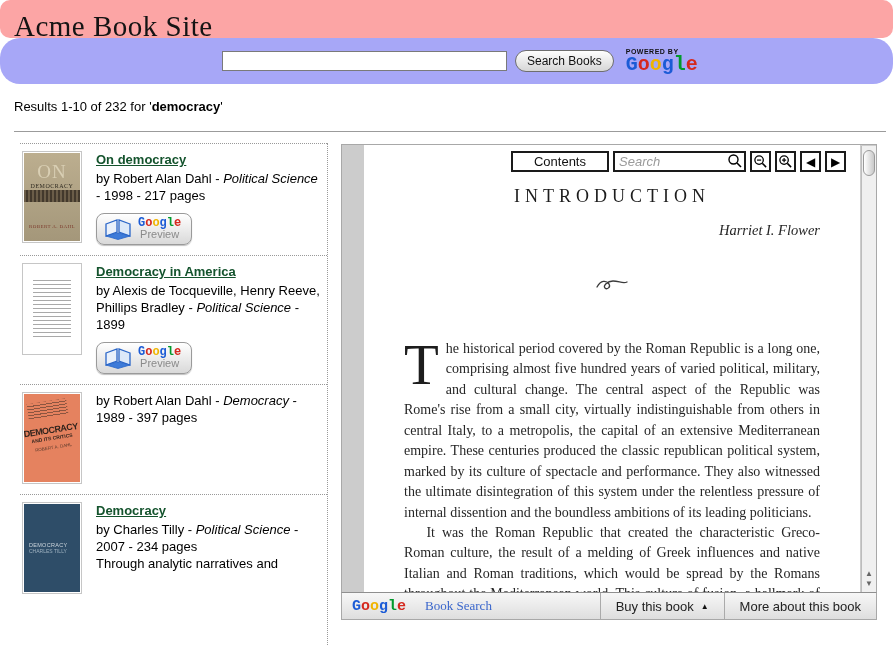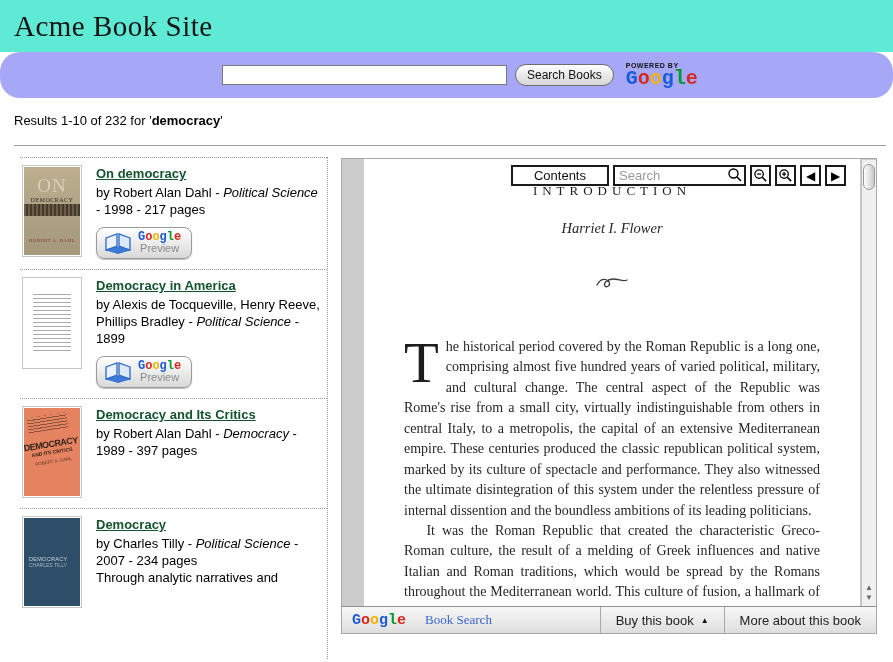--- a/index.html
+++ b/index.html
@@ -1,20 +1,20 @@
 <!DOCTYPE html>
 <html><head>
 <meta charset="utf-8">
 <style>
   * { margin:0; padding:0; box-sizing:border-box; }
   html,body { width:893px; height:662px; overflow:hidden; background:#fff;
               font-family:"Liberation Sans", sans-serif; }
 
   
-  .site-header { height:52px; background:#5eead4; padding:10px 0 0 14px; }
+  .site-header { height:38px; background:#fca5a5; padding:10px 0 0 14px;border-radius:10px; }
   .site-title { font-family:"Liberation Serif", serif; font-weight:400;
                 font-size:29px; color:#141414; letter-spacing:0.5px; }
 
   
   .search-band { height:46px; background:#a7a7f7; display:flex; align-items:center;
                  padding-left:222px;border-radius:20px; }
   .main-search { width:285px; height:20px; border:1px solid #7a7a7a; background:#fff;
                  font-size:13px; padding:0 4px; }
   .search-books-btn { margin-left:8px; height:22px; padding:0 11px; font-size:12px;
                  color:#111; border:1px solid #6e6e6e; border-radius:11px;
@@ -87,36 +87,36 @@
   .preview-txt .google-logo { font-size:12px; }
   .preview-label { font-size:11px; color:#8a8a8a; }
 
   
   .viewer { width:536px; margin-left:13px; margin-top:1px; }
   .viewer-page-area { position:relative; height:448px; background:#cccccc;
                       border:1px solid #a8a8a8; border-bottom:none; }
   .book-page { position:absolute; left:22px; top:0; bottom:0; right:16px; background:#fff;
                font-family:"Liberation Serif", serif; color:#262626;
                padding:24px 40px 0 40px; overflow:hidden; }
-  .chapter-heading { text-align:center; font-size:13px; letter-spacing:5px; color:#1d1d1d; }
-  .author-name { text-align:center; font-style:italic; font-size:14.5px; margin-top:21px; }
+  .chapter-heading { text-align:center; font-size:18px; letter-spacing:5px; color:#1d1d1d;margin-top:17px; }
+  .author-name { text-align:right; font-style:italic; font-size:14.5px; margin-top:15px; }
   .ornament { text-align:center; margin-top:38px; }
   .book-body { margin-top:44px; font-size:14px; line-height:1.46; text-align:justify; }
   .drop-cap { float:left; font-size:57px; line-height:44px; padding:4px 7px 0 0; color:#1d1d1d; }
   .para2 { text-indent:1.6em; }
 
   
   .viewer-toolbar { position:absolute; top:6px; right:30px; display:flex; gap:4px;
                     align-items:center; }
   .tb-btn { height:21px; background:#fff; border:2px solid #1a1a1a; display:flex;
             align-items:center; justify-content:center; cursor:pointer; }
   .contents-btn { padding:0 21px; font-size:13px; color:#111; }
   .tb-search { position:relative; }
   .tb-search input { width:133px; height:21px; border:2px solid #1a1a1a; font-size:13px;
-                     padding:0 22px 0 4px; color:#333; }
+                     padding:0 22px 0 4px; color:#333;font-style:italic; }
   .tb-search input::placeholder { color:#9a9a9a; }
   .tb-search-icon { position:absolute; right:3px; top:2px; pointer-events:none; }
   .sq { width:21px; }
   .arrow-glyph { font-size:12px; color:#000; line-height:1; }
 
   
   .vscroll { position:absolute; top:1px; right:0; bottom:0; width:15px; background:#f0f0f0;
              border-left:1px solid #bdbdbd; }
   .vthumb { position:absolute; top:4px; left:1px; width:12px; height:26px; border-radius:7px;
             border:1px solid #9a9a9a; background:linear-gradient(90deg,#ffffff,#c9c9c9);
@@ -213,21 +213,20 @@
         <div class="cover-inner c3">
           <div class="c3-rot">
             <div class="c3-top"></div>
             <div class="c3-t1">DEMOCRACY</div>
             <div class="c3-t2">AND ITS CRITICS</div>
             <div class="c3-t3">ROBERT A. DAHL</div>
           </div>
         </div>
       </div>
       <div class="item-text">
-        <a class="book-title">Democracy and Its Critics</a>
         <div class="book-meta"><span>by Robert Alan Dahl - </span><i>Democracy</i><span> - 1989 - 397 pages</span></div>
       </div>
     </div>
 
     <div class="result-item">
       <div class="cover">
         <div class="cover-inner c4">
           <div class="c4-txt">
             <div class="c4-t1">DEMOCRACY</div>
             <div class="c4-t2">CHARLES TILLY</div>

